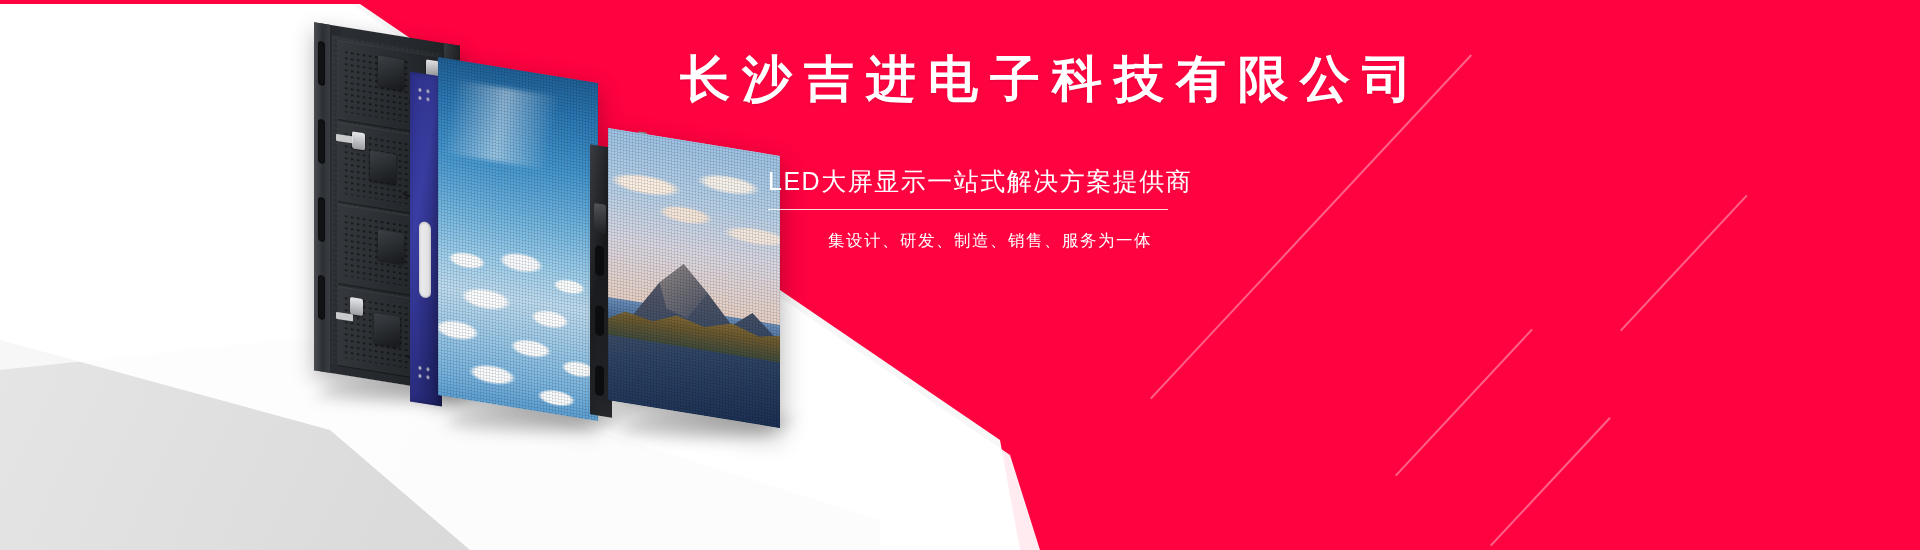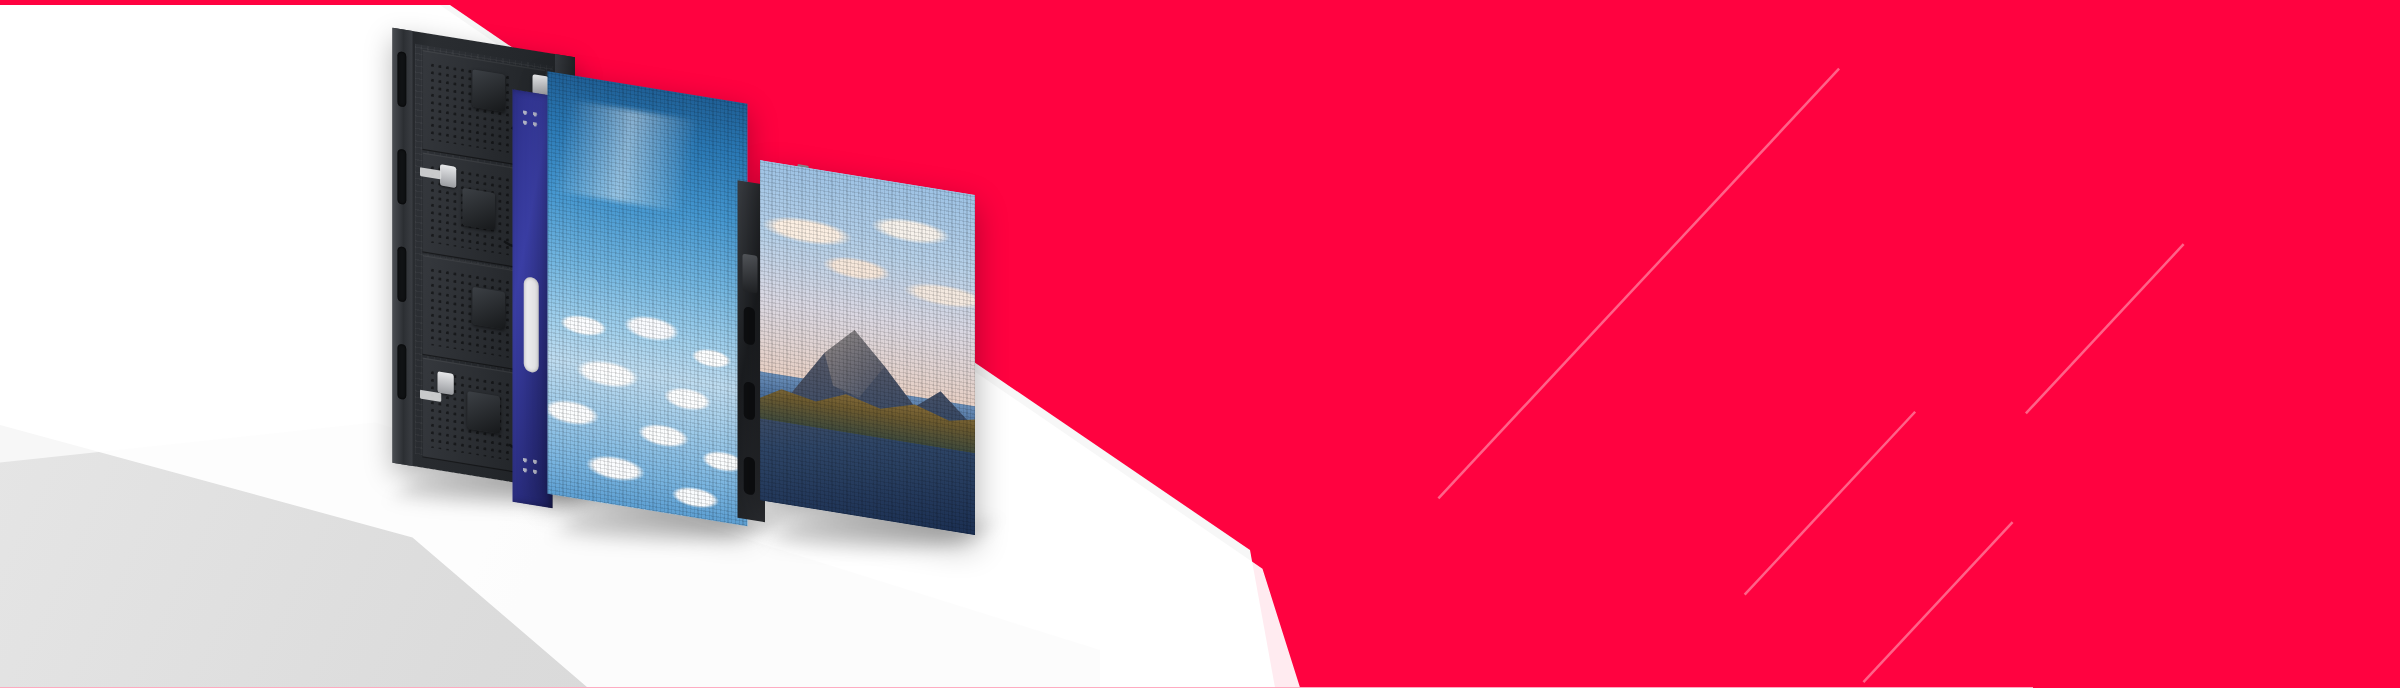--- a/index.html
+++ b/index.html
@@ -338,14 +338,23 @@
       <div class="mtn-sky"></div>
       <div class="mtn-water"></div>
       <div class="mtn-peak"></div>
       <div class="mtn-peak-lit"></div>
       <div class="mtn-ridge"></div>
       <div class="pix-grid"></div>
     </div>
 
   </div>
 
+  <div class="textblock">
+    <div class="title">长沙吉进电子科技有限公司</div>
+
+    <div class="sub-wrap">
+      <div class="subtitle">LED大屏显示一站式解决方案提供商</div>
+      <div class="rule"></div>
+      <div class="tagline">集设计、研发、制造、销售、服务为一体</div>
+    </div>
+  </div>
 
 </div>
 
 </body></html>

